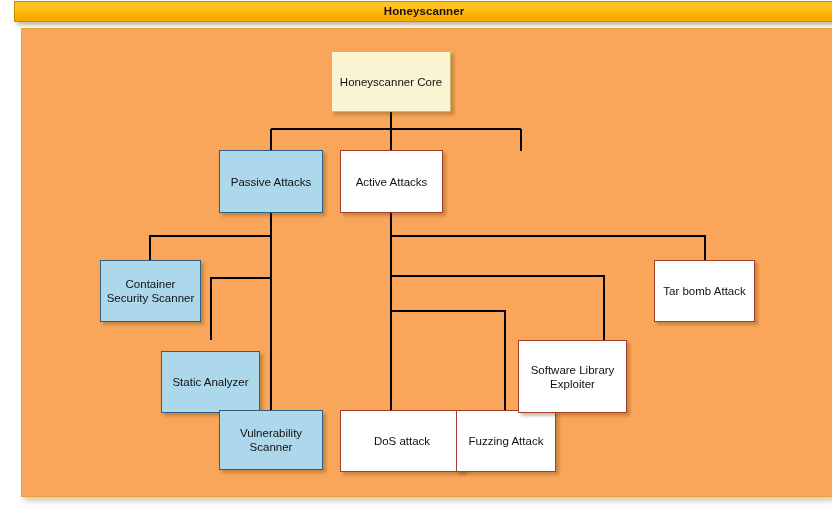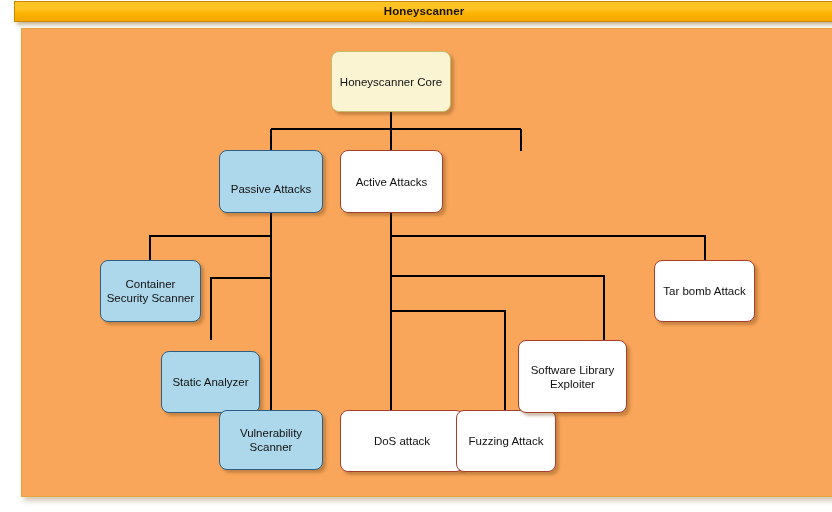--- a/index.html
+++ b/index.html
@@ -88,23 +88,22 @@
     display: flex;
     align-items: center;
     justify-content: center;
     text-align: center;
     font-size: 11.5px;
     line-height: 14px;
     color: #111111;
     border-width: 1px;
     border-style: solid;
     box-shadow: 3px 3px 3px rgba(110, 70, 20, 0.35);
-    padding: 16px 4px;
+    padding: 0 4px;
     white-space: pre-line;
-    border-radius: 8px;
   }
 
   .node.core {
     background: #FAF4D3;
     border-color: #C9B96B;
   }
   .node.passive {
     background: #ADD8EB;
     border-color: #2E5E85;
   }
@@ -148,21 +147,21 @@
 
       </g>
     </svg>
 
     <div id="node-layer">
 
       <div class="node core" style="left:309px; top:22px; width:120px; height:61px;">
         <span>Honeyscanner Core</span>
       </div>
 
-      <div class="node passive" style="left:197px; top:121px; width:104px; height:63px;align-items:flex-end;">
+      <div class="node passive" style="left:197px; top:121px; width:104px; height:63px;">
         <span>Passive Attacks</span>
       </div>
 
       <div class="node active" style="left:318px; top:121px; width:103px; height:63px;">
         <span>Active Attacks</span>
       </div>
 
 
       <div class="node passive" style="left:78px; top:231px; width:101px; height:62px;">
         <span>Container

